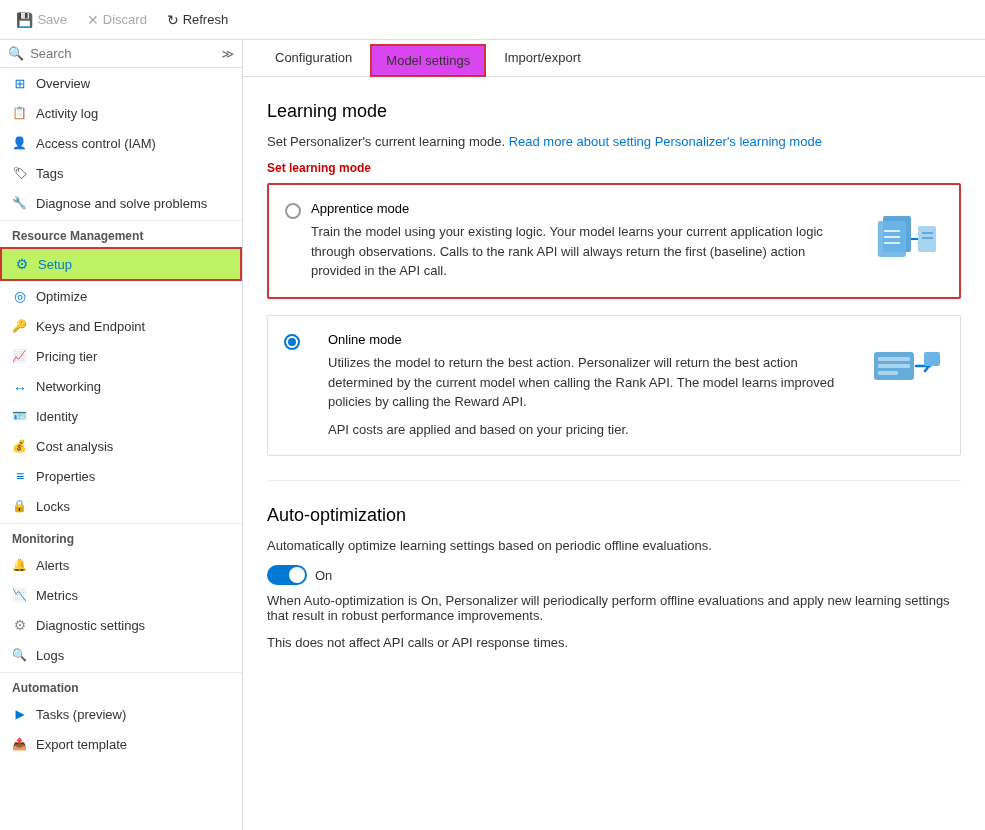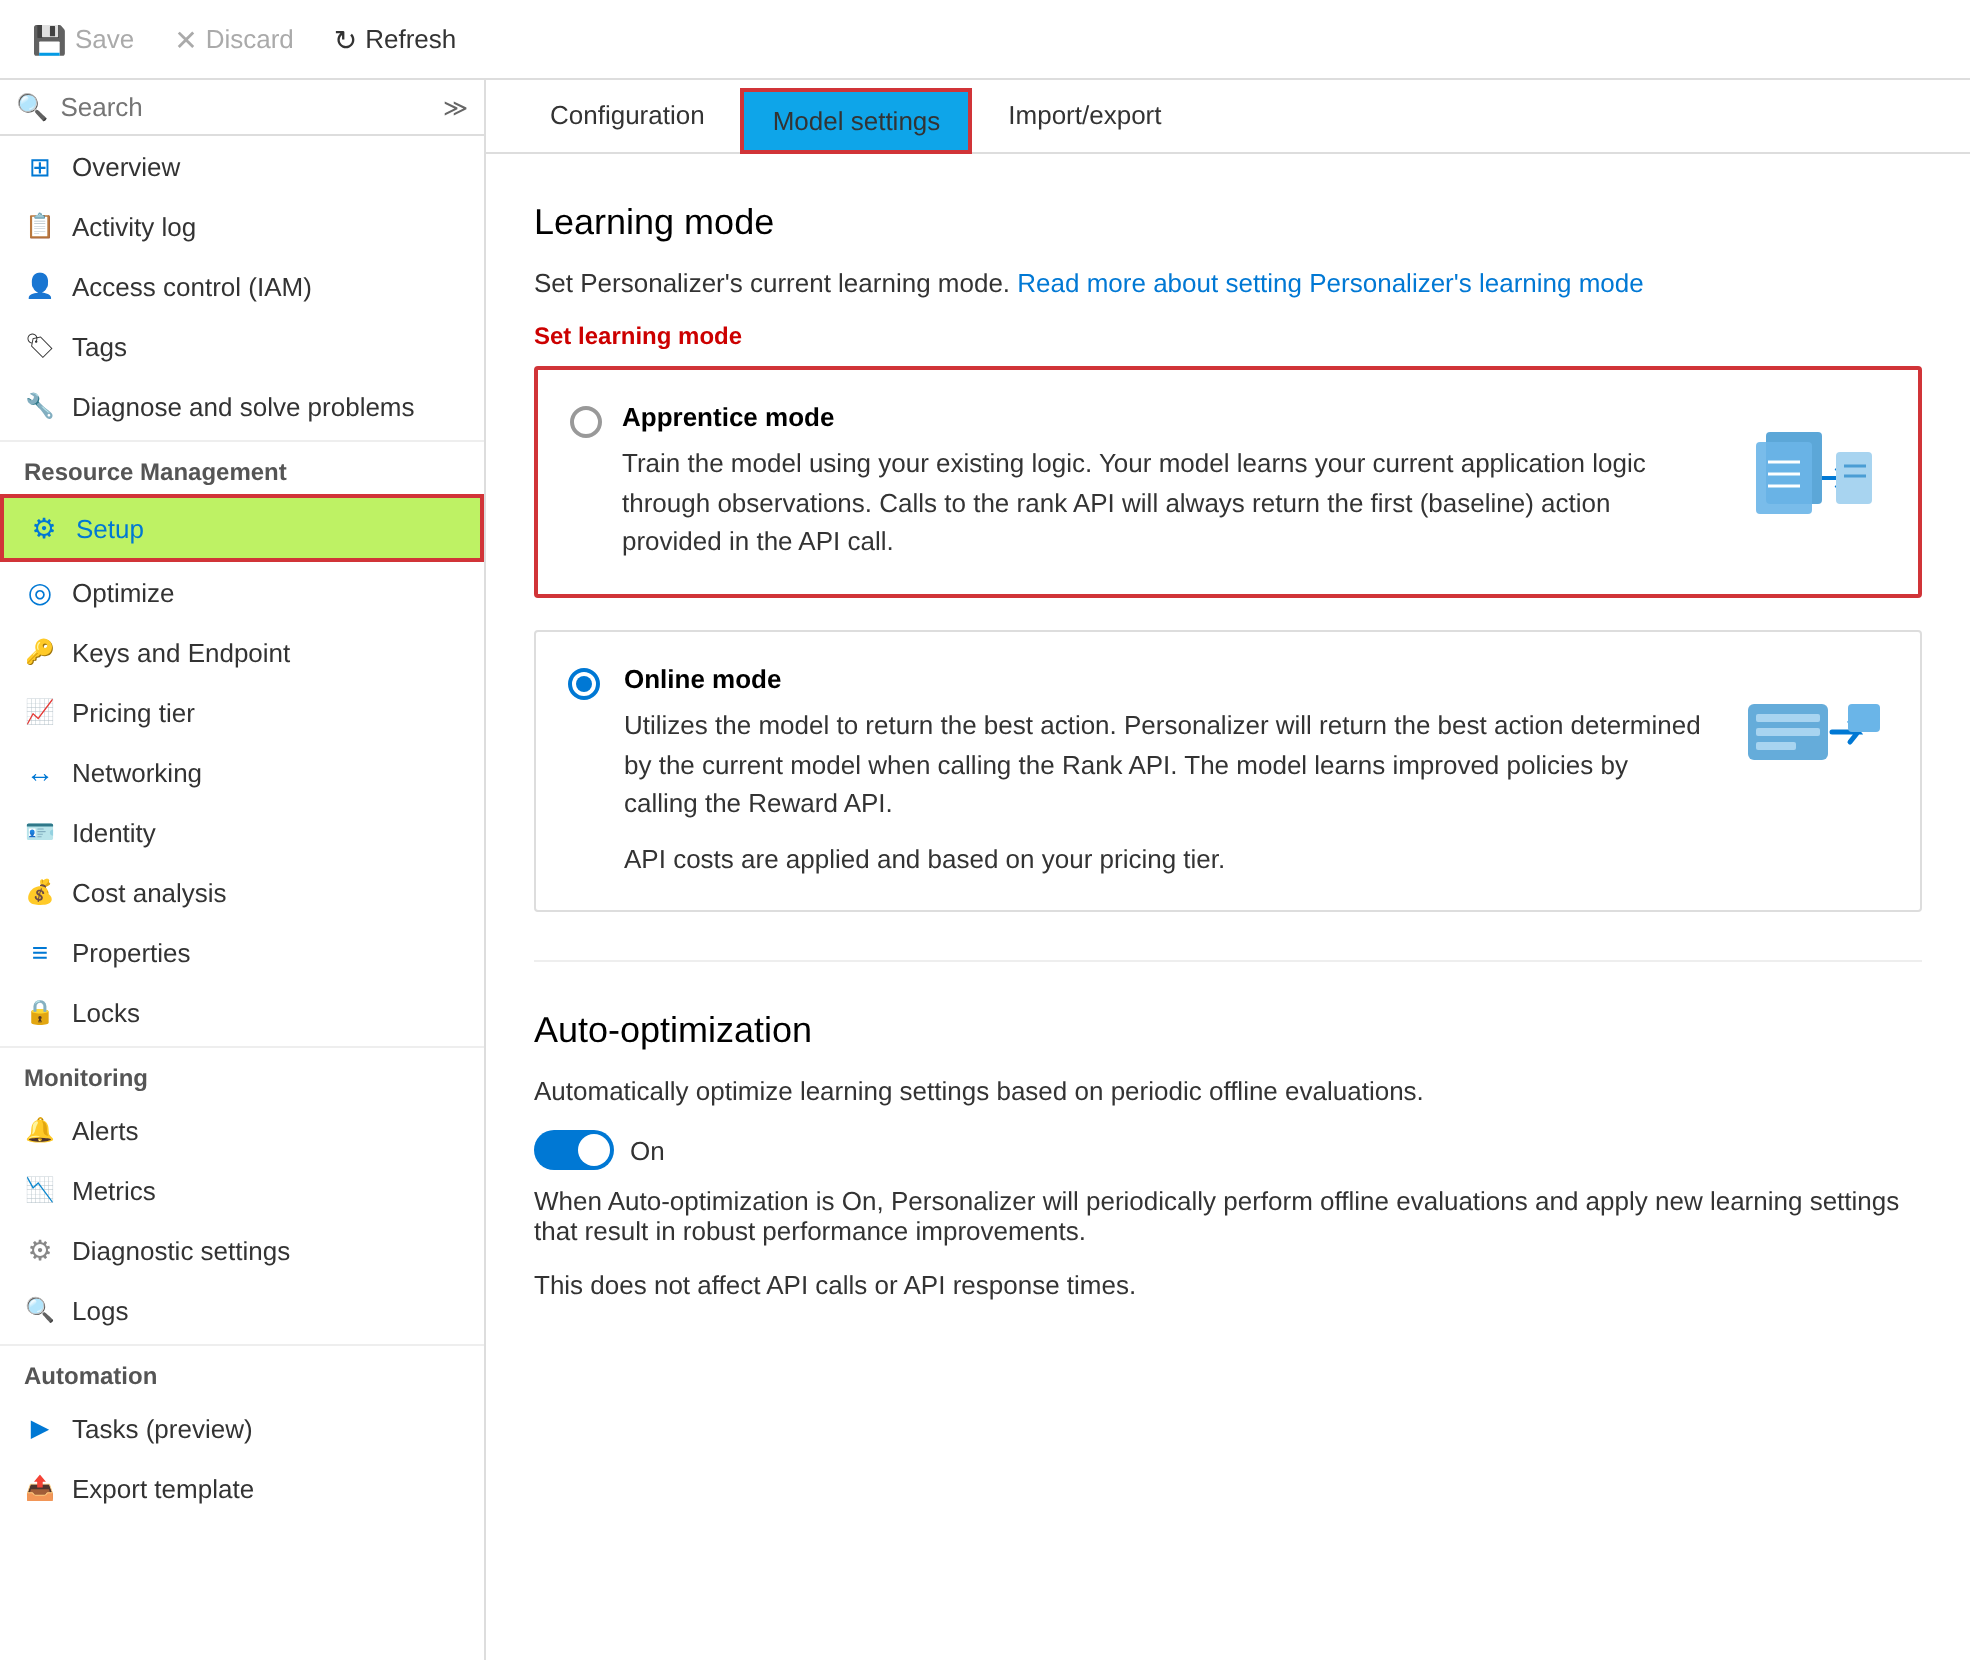--- a/index.html
+++ b/index.html
@@ -71,21 +71,21 @@
     .set-label { font-size: 12px; font-weight: 600; color: #c00; margin-bottom: 8px; }
 
     
     .mode-card {
       border: 1px solid #ddd; border-radius: 2px; padding: 16px; margin-bottom: 16px;
       display: flex; align-items: flex-start; gap: 12px;
     }
     .mode-card.selected { border: 2px solid #c00; }
     .mode-card .radio-area { display: flex; align-items: flex-start; gap: 10px; flex: 1; }
     .mode-card .mode-content { flex: 1; }
-    .mode-card .mode-title { font-size: 13px; font-weight: 700; color: #000; margin-bottom: 6px; }
+    .mode-card .mode-title { font-size: 13px; font-weight: 400; color: #000; margin-bottom: 6px; }
     .mode-card .mode-desc { font-size: 13px; color: #333; line-height: 1.5; }
     .mode-card .mode-illustration { width: 80px; height: 80px; flex-shrink: 0; }
 
     
     .radio-btn {
       width: 16px; height: 16px; border-radius: 50%; border: 2px solid #999;
       display: flex; align-items: center; justify-content: center; flex-shrink: 0; margin-top: 2px;
       cursor: pointer;
     }
     .radio-btn.checked { border-color: #0078d4; }
@@ -255,21 +255,21 @@
       <span class="item-label">Export template</span>
     </div>
   </div>
 
   <div class="content">
 
     <div class="tabs-bar">
       <div class="tab-regular" style="padding: 9px 16px; cursor: pointer; color: #333; font-size: 13px; border-bottom: 2px solid transparent;">
         <span>Configuration</span>
       </div>
-      <div style="padding: 7px 14px; cursor: pointer; color: #333; font-size: 13px; border: 2px solid #d13438; margin: 4px 2px -1px; background:#0ea5e9;">
+      <div style="padding: 7px 14px; cursor: pointer; color: #333; font-size: 13px; border: 2px solid #d13438; margin: 4px 2px -1px; background:#d946ef;">
         <span>Model settings</span>
       </div>
       <div class="tab-regular" style="padding: 9px 16px; cursor: pointer; color: #333; font-size: 13px; border-bottom: 2px solid transparent;">
         <span>Import/export</span>
       </div>
     </div>
 
     <div class="content-body">
 
       <h2 class="section-title">Learning mode</h2>
@@ -300,21 +300,21 @@
             <path d="M48 38 L60 38 L55 33 M60 38 L55 43" stroke="#0078d4" stroke-width="2" fill="none"></path>
 
             <rect x="55" y="25" width="18" height="26" rx="2" fill="#a8d4f0"></rect>
             <line x1="59" y1="32" x2="70" y2="32" stroke="#4a9dd4" stroke-width="1.5"></line>
             <line x1="59" y1="37" x2="70" y2="37" stroke="#4a9dd4" stroke-width="1.5"></line>
           </svg>
         </div>
       </div>
 
       <div class="mode-card" style="border: 1px solid #ddd; flex-direction: column;">
-        <div style="display:flex; gap:12px; align-items:flex-start;">
+        <div style="display:flex; gap:28px; align-items:flex-start;">
           <div class="radio-btn checked" style="margin-top:2px; flex-shrink:0;"></div>
           <div class="mode-content" style="flex:1;">
             <div class="mode-title">Online mode</div>
             <div class="mode-desc" style="margin-bottom:8px;">Utilizes the model to return the best action. Personalizer will return the best action determined by the current model when calling the Rank API. The model learns improved policies by calling the Reward API.</div>
             <div class="mode-desc">API costs are applied and based on your pricing tier.</div>
           </div>
 
           <div class="mode-illustration">
             <svg viewBox="0 0 80 80" width="80" height="80">
 

